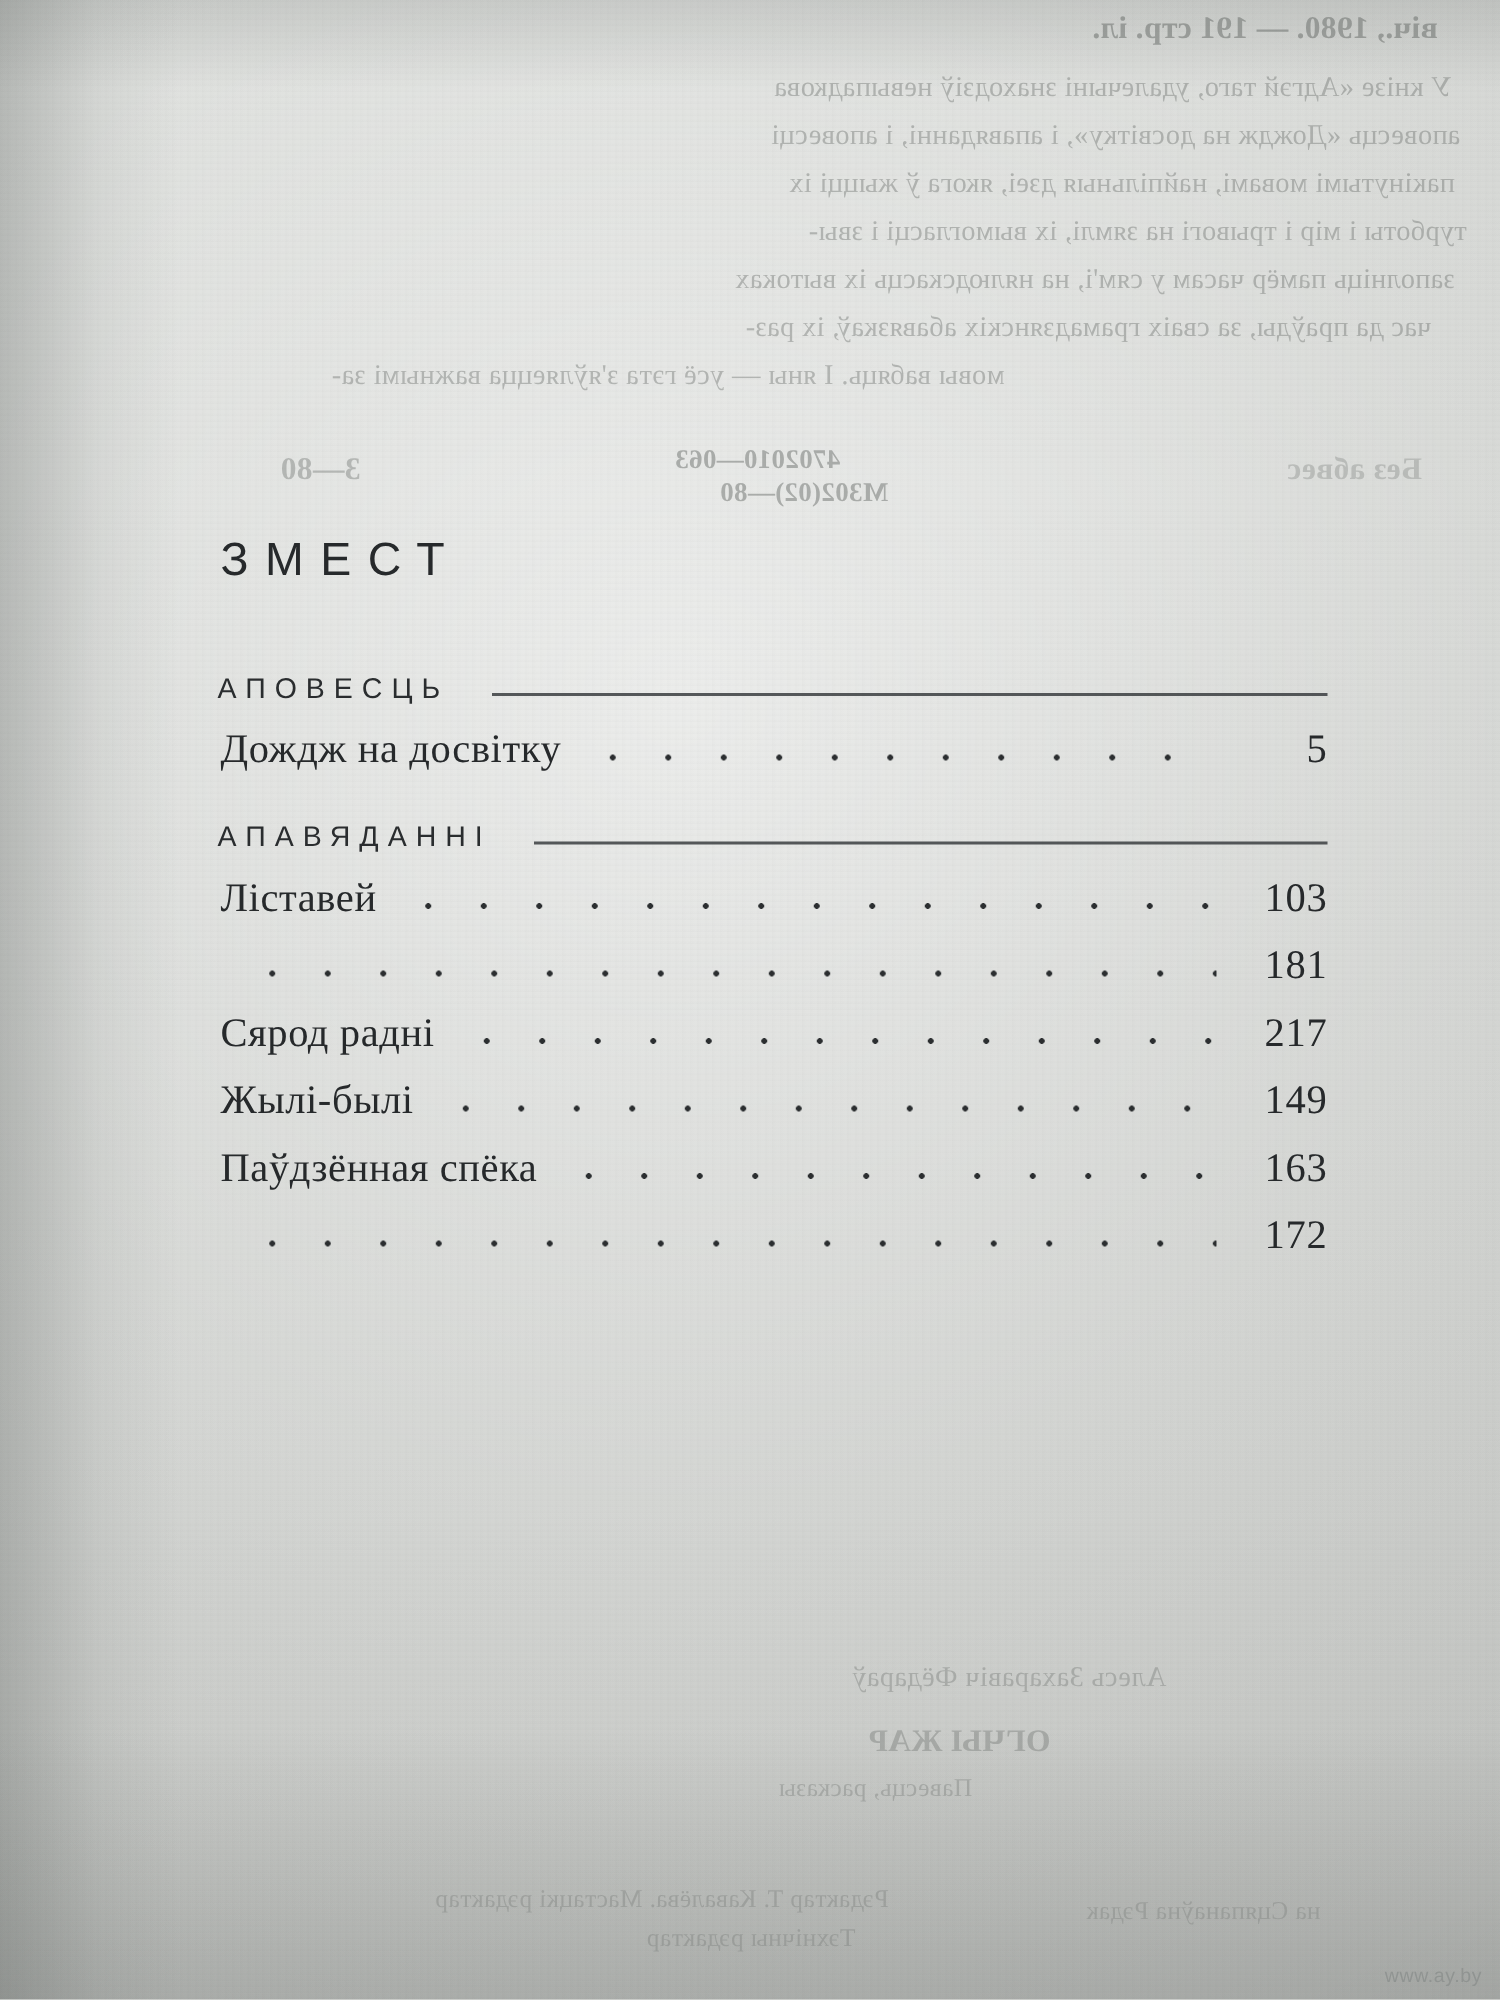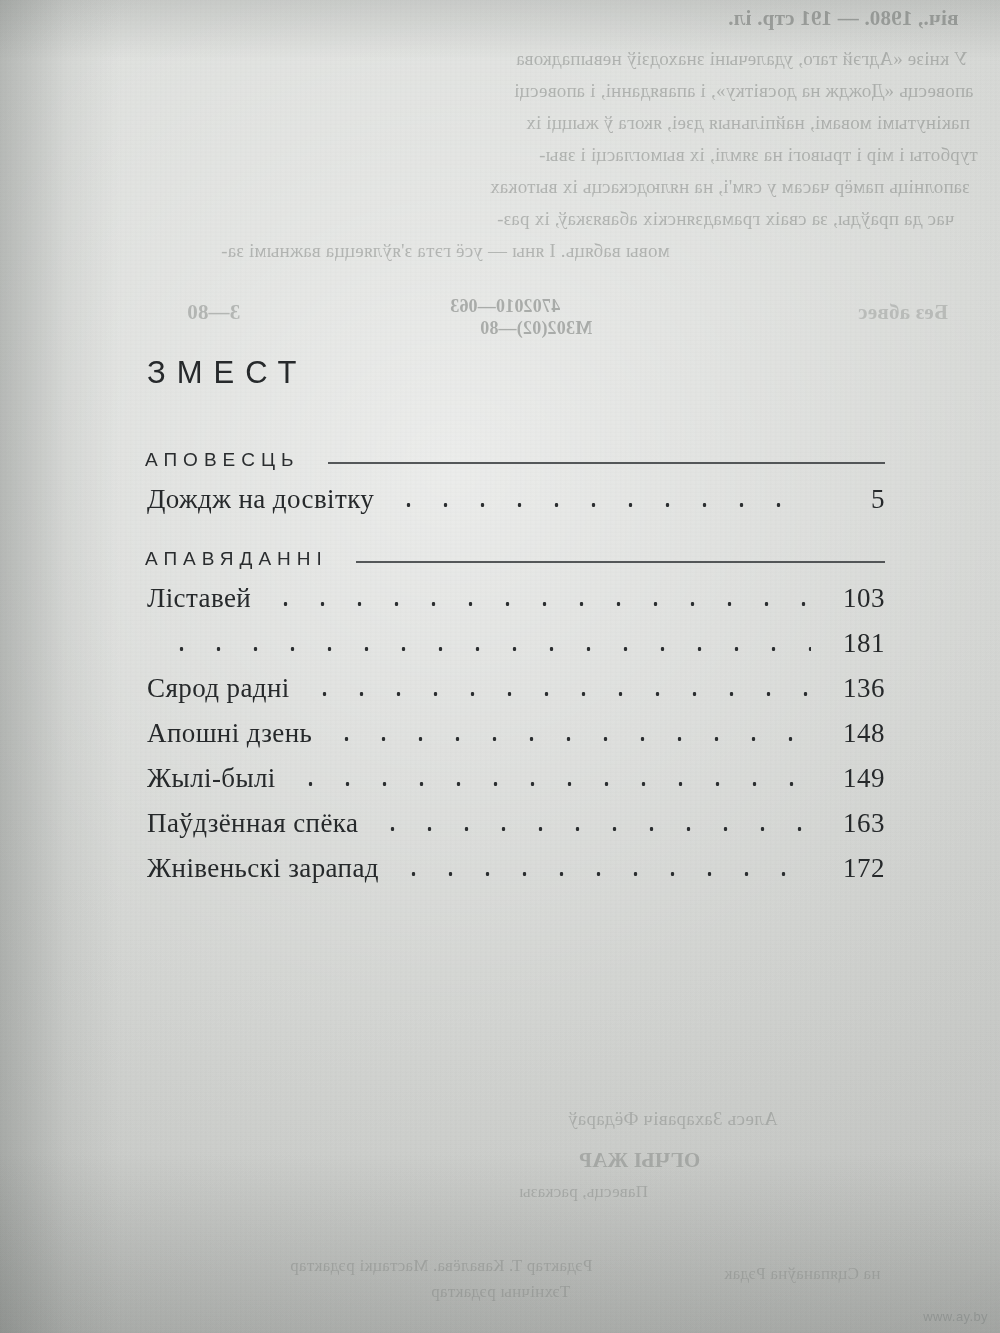--- a/index.html
+++ b/index.html
@@ -227,39 +227,33 @@
         <span class="leader"></span>
         <span class="page-num">103</span>
       </li>
       <li class="entry">
         <span class="leader"></span>
         <span class="page-num">181</span>
       </li>
       <li class="entry">
         <span class="title">Сярод радні</span>
         <span class="leader"></span>
-        <span class="page-num">136</span>
-      </li>
-      <li class="entry">
-        <span class="title">Апошні дзень</span>
-        <span class="leader"></span>
-        <span class="page-num">148</span>
+        <span class="page-num">217</span>
       </li>
       <li class="entry">
         <span class="title">Жылі-былі</span>
         <span class="leader"></span>
         <span class="page-num">149</span>
       </li>
       <li class="entry">
         <span class="title">Паўдзённая спёка</span>
         <span class="leader"></span>
         <span class="page-num">163</span>
       </li>
       <li class="entry">
-        <span class="title">Жнівеньскі зарапад</span>
         <span class="leader"></span>
         <span class="page-num">172</span>
       </li>
     </ul>
   </div>
 
   <div class="watermark">www.ay.by</div>
 </div>
 
 </body></html>

